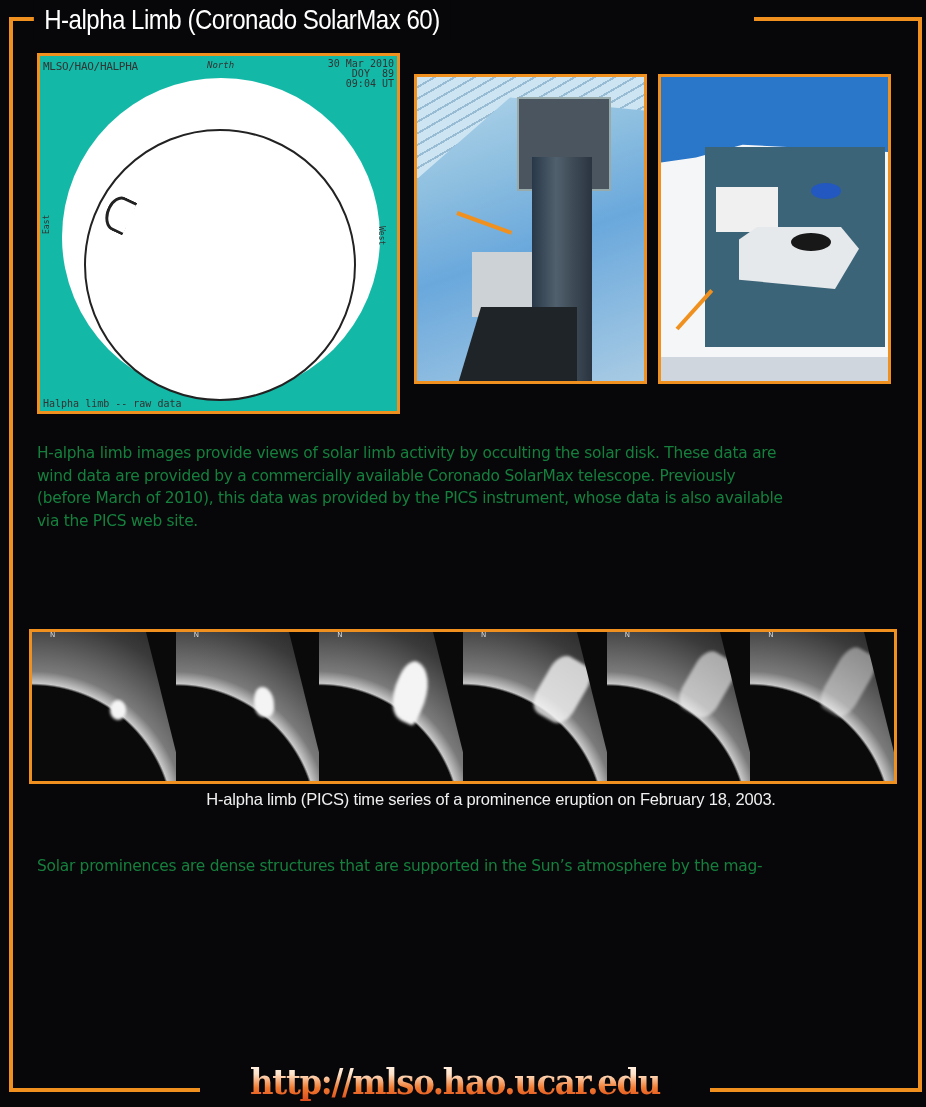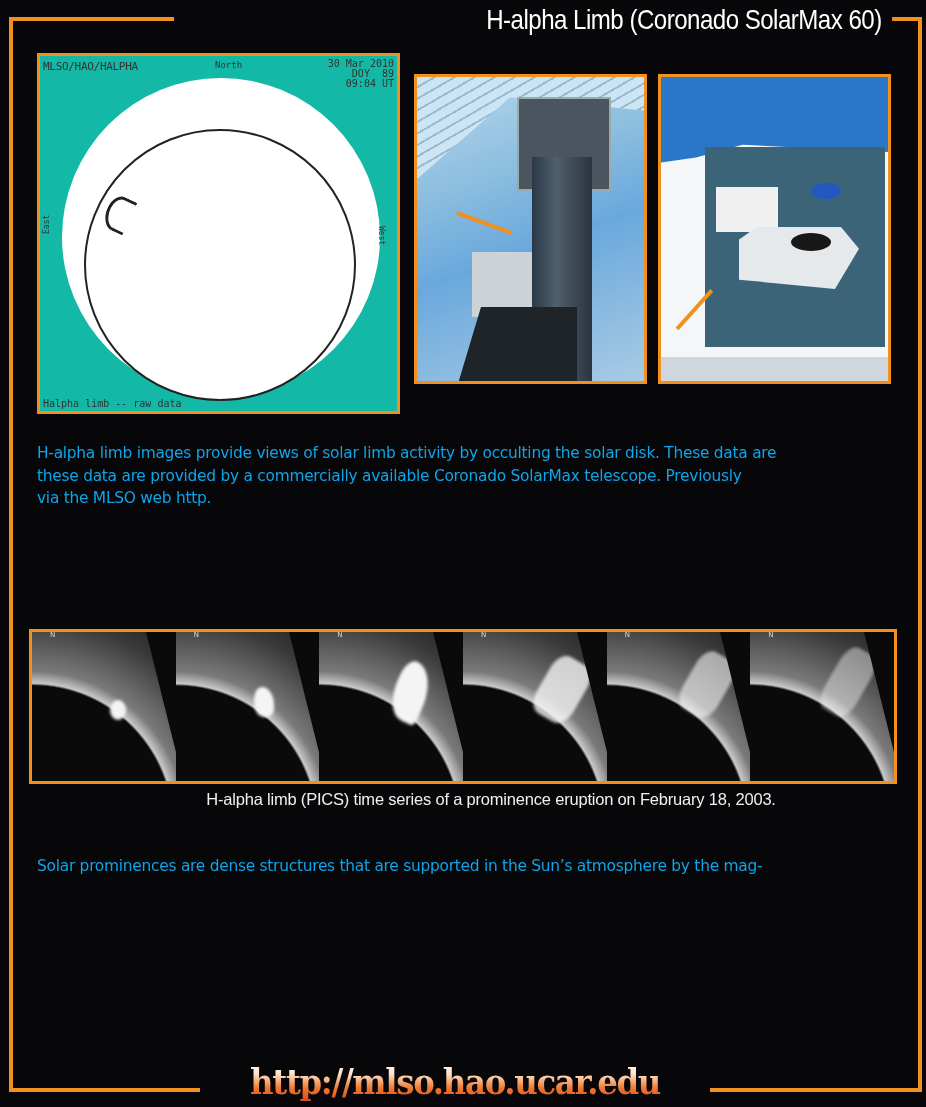--- a/index.html
+++ b/index.html
@@ -5,21 +5,21 @@
   html, body { margin:0; padding:0; }
   body {
     width:926px; height:1107px; background:#070609; position:relative; overflow:hidden;
     font-family:"DejaVu Sans", sans-serif; color:#f2f2f2;
   }
   .frame {
     position:absolute; left:9px; top:17px; width:905px; height:1067px;
     border:4px solid #f0901e; box-sizing:content-box;
   }
   .title-wrap {
-    position:absolute; left:0; top:0; width:926px; height:44px; text-align:right;
+    position:absolute; left:0; top:0; width:926px; height:44px; text-align:left;
   }
   .title {
     display:inline-block; background:#070609; padding:0 12px; margin-top:1px;
     font-family:"Liberation Sans", sans-serif; font-size:28px; letter-spacing:-0.6px;
     color:#ffffff; line-height:38px; transform:scaleX(0.86); transform-origin:center;
   }
   .title-mask {
     position:absolute; left:174px; top:6px; width:580px; height:34px; background:#070609;
   }
   .footer-mask {
@@ -43,21 +43,21 @@
   .halpha .disk {
     position:absolute; left:44px; top:73px; width:272px; height:272px; border-radius:50%;
     background:#ffffff; border:2px solid #222; box-sizing:border-box;
   }
   .halpha .prom {
     position:absolute; left:66px; top:140px; width:22px; height:30px; border:3px solid #222;
     border-right:none; border-radius:50% 0 0 60%; transform:rotate(25deg);
   }
   .halpha .lbl { position:absolute; font-family:"DejaVu Sans Mono", monospace; color:#333; }
   .halpha .tl { left:3px; top:4px; font-size:11px; letter-spacing:-0.3px; }
-  .halpha .north { left:175px; top:4px; font-size:9px; }
+  .halpha .north { left:167px; top:4px; font-size:9px;font-style:italic; }
   .halpha .tr { right:3px; top:3px; font-size:10px; text-align:right; line-height:10px; white-space:pre; }
   .halpha .east { left:2px; top:178px; font-size:8px; transform:rotate(-90deg); transform-origin:left top; }
   .halpha .west { right:-8px; top:170px; font-size:8px; transform:rotate(90deg); transform-origin:left top; }
   .halpha .bl { left:3px; bottom:2px; font-size:10px; }
   
   .tel1 {
     left:414px; top:74px; width:233px; height:310px;
     background:linear-gradient(160deg,#b8d8ec 0%,#8fc0e0 30%,#6aa8dc 55%,#a8cbe4 100%);
   }
   .tel1 .roof {
@@ -83,21 +83,21 @@
   .tel2 .slot { position:absolute; left:44px; top:70px; width:180px; height:200px; background:#3c6478; }
   .tel2 .plat { position:absolute; left:78px; top:150px; width:120px; height:62px; background:#e6e9ec; clip-path:polygon(0 20%,15% 0,85% 0,100% 35%,80% 100%,0 85%); }
   .tel2 .box { position:absolute; left:55px; top:110px; width:62px; height:45px; background:#f0f0f0; }
   .tel2 .hole { position:absolute; left:130px; top:156px; width:40px; height:18px; border-radius:50%; background:#181818; }
   .tel2 .lens { position:absolute; left:150px; top:106px; width:30px; height:16px; border-radius:50%; background:#2258c0; }
   .tel2 .arrow { position:absolute; left:16px; top:250px; width:52px; height:4px; background:#f0901e; transform:rotate(-48deg); transform-origin:left center; }
   .tel2 .bottom { position:absolute; left:0; top:280px; width:233px; height:30px; background:#cfd6dd; }
   
   .para {
     position:absolute; left:37px; font-family:"DejaVu Sans", sans-serif; font-size:15.4px;
-    line-height:22.5px; color:#0ea5e9; letter-spacing:-0.25px;
+    line-height:22.5px; color:#15803d; letter-spacing:-0.25px;
   }
   .para .ln { display:block; white-space:nowrap; }
   .para1 { top:442px; }
   .para2 { top:855px; }
   
   .series {
     position:absolute; left:29px; top:629px; width:868px; height:155px;
     border:3px solid #f0901e; box-sizing:border-box; display:flex; background:#000;
   }
   .frame-cell { position:relative; flex:1; height:100%; overflow:hidden;
@@ -150,22 +150,23 @@
   <div class="box"></div>
   <div class="lens"></div>
   <div class="plat"></div>
   <div class="hole"></div>
   <div class="bottom"></div>
   <div class="arrow"></div>
 </div>
 
 <div class="para para1">
   <span class="ln">H-alpha limb images provide views of  solar limb activity by occulting the solar disk. These data are</span>
-  <span class="ln">these data are provided by a commercially available Coronado SolarMax telescope.  Previously</span>
-  <span class="ln">via the MLSO web http.</span>
+  <span class="ln">wind data are provided by a commercially available Coronado SolarMax telescope.  Previously</span>
+  <span class="ln">(before March of 2010), this data was provided by the PICS instrument, whose data is also available</span>
+  <span class="ln">via the PICS web site.</span>
 </div>
 
 <div class="series">
   <div class="frame-cell">
     <span class="n">N</span>
     <div class="blob" style="left:78px;top:68px;width:16px;height:20px;border-radius:50%;"></div>
     <div class="occ"></div>
   </div>
   <div class="frame-cell">
     <span class="n">N</span>

